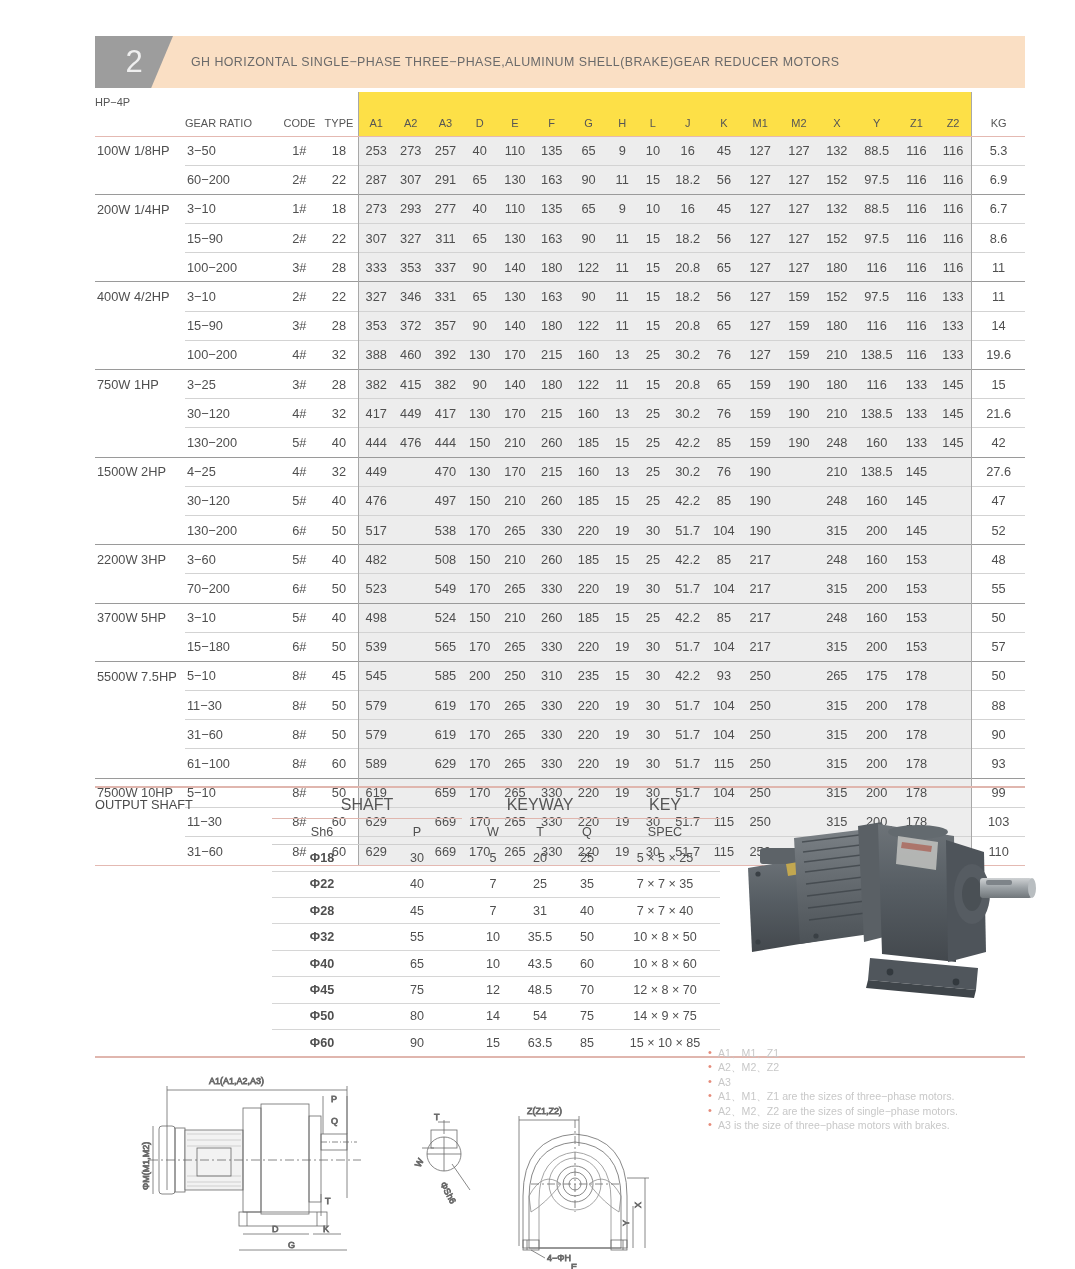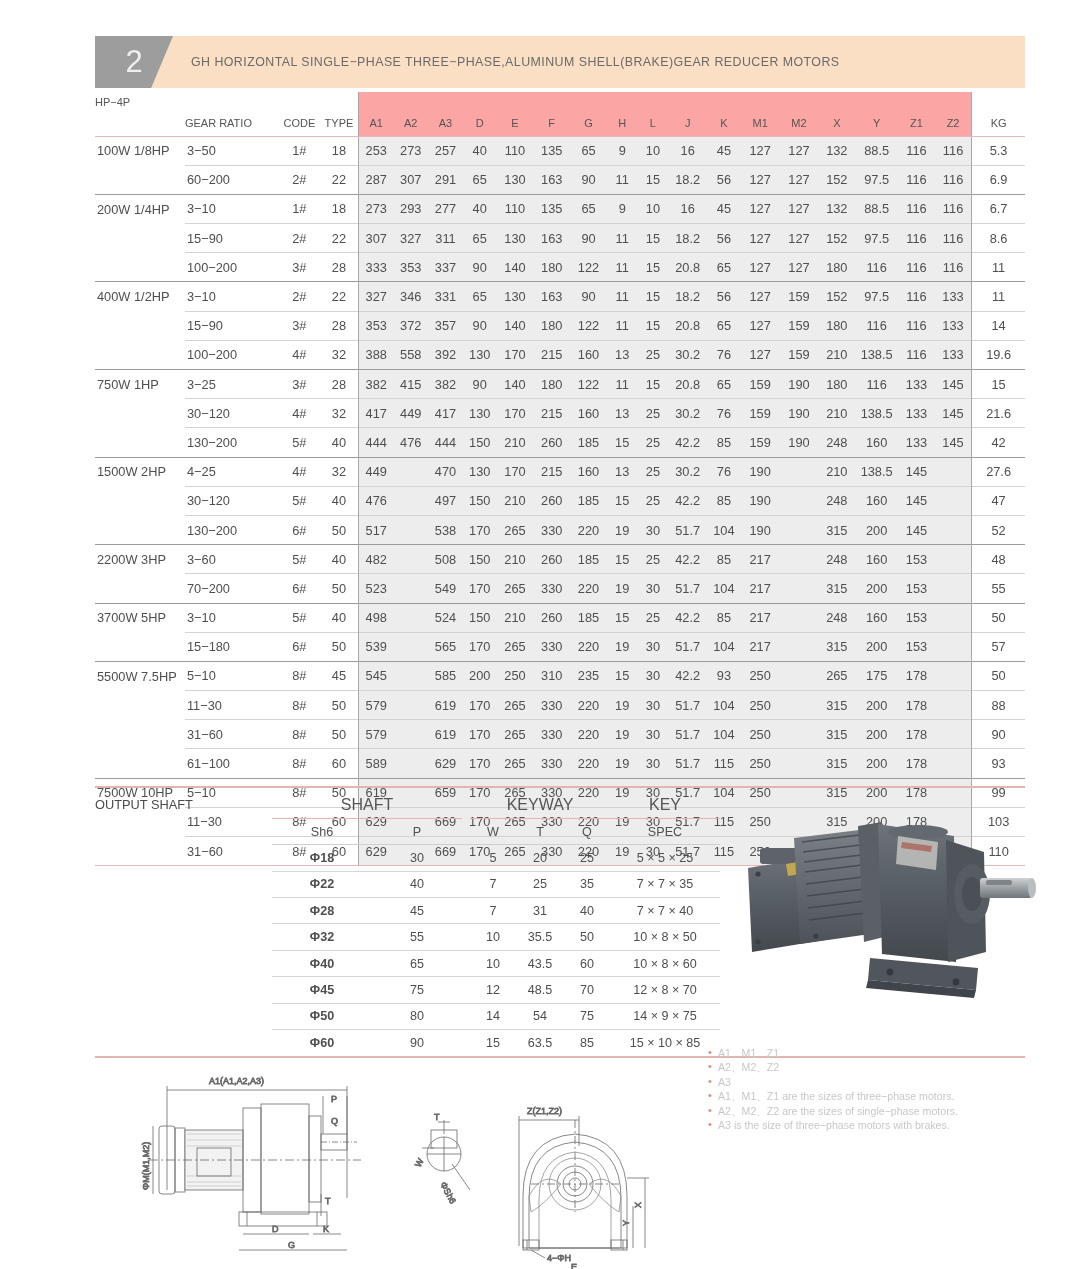--- a/index.html
+++ b/index.html
@@ -39,21 +39,21 @@
     font-size:12.8px; color:#4a4a4a;
   }
   .spec td, .spec th { padding:0; font-weight:400; }
   .spec .hrow th {
     height:44px; vertical-align:bottom; padding-bottom:7px;
     font-size:11px; color:#555; text-align:center;
     border-bottom:1.4px solid #e4b9b2;
   }
   .spec .hrow th.lbl { text-align:left; vertical-align:top; padding-top:4px; }
   .spec .hrow th.lbl2 { text-align:left; vertical-align:bottom; }
-  .spec .hrow th.dim { background:#fca5a5; }
+  .spec .hrow th.dim { background:#fde047; }
   .spec tbody td { height:29.2px; text-align:center; color:#4f4f4f; }
   .spec tbody td.hp { text-align:left; padding-left:2px; white-space:nowrap; }
   .spec tbody td.gr { text-align:left; padding-left:2px; }
   .spec tbody td.dim { background:#ededed; }
   .spec tbody tr.sub td.gr,
   .spec tbody tr.sub td.code,
   .spec tbody tr.sub td.type,
   .spec tbody tr.sub td.dim,
   .spec tbody tr.sub td.kg { border-top:1px solid #d3d3d3; }
   .spec tbody tr.grp td { border-top:1.2px solid #9a9a9a; }
@@ -254,21 +254,21 @@
           <td class="dim">65</td>
           <td class="dim">127</td>
           <td class="dim">127</td>
           <td class="dim">180</td>
           <td class="dim">116</td>
           <td class="dim">116</td>
           <td class="dim">116</td>
           <td class="kg colsep-r">11</td>
         </tr>
         <tr class="grp">
-          <td class="hp">400W 1/2HP</td>
+          <td class="hp">400W 4/2HP</td>
           <td class="gr">3−10</td>
           <td class="code">2#</td>
           <td class="type">22</td>
           <td class="dim colsep-l">327</td>
           <td class="dim">346</td>
           <td class="dim">331</td>
           <td class="dim">65</td>
           <td class="dim">130</td>
           <td class="dim">163</td>
           <td class="dim">90</td>
@@ -307,21 +307,21 @@
           <td class="dim">116</td>
           <td class="dim">133</td>
           <td class="kg colsep-r">14</td>
         </tr>
         <tr class="sub">
           <td class="hp"></td>
           <td class="gr">100−200</td>
           <td class="code">4#</td>
           <td class="type">32</td>
           <td class="dim colsep-l">388</td>
-          <td class="dim">558</td>
+          <td class="dim">460</td>
           <td class="dim">392</td>
           <td class="dim">130</td>
           <td class="dim">170</td>
           <td class="dim">215</td>
           <td class="dim">160</td>
           <td class="dim">13</td>
           <td class="dim">25</td>
           <td class="dim">30.2</td>
           <td class="dim">76</td>
           <td class="dim">127</td>

